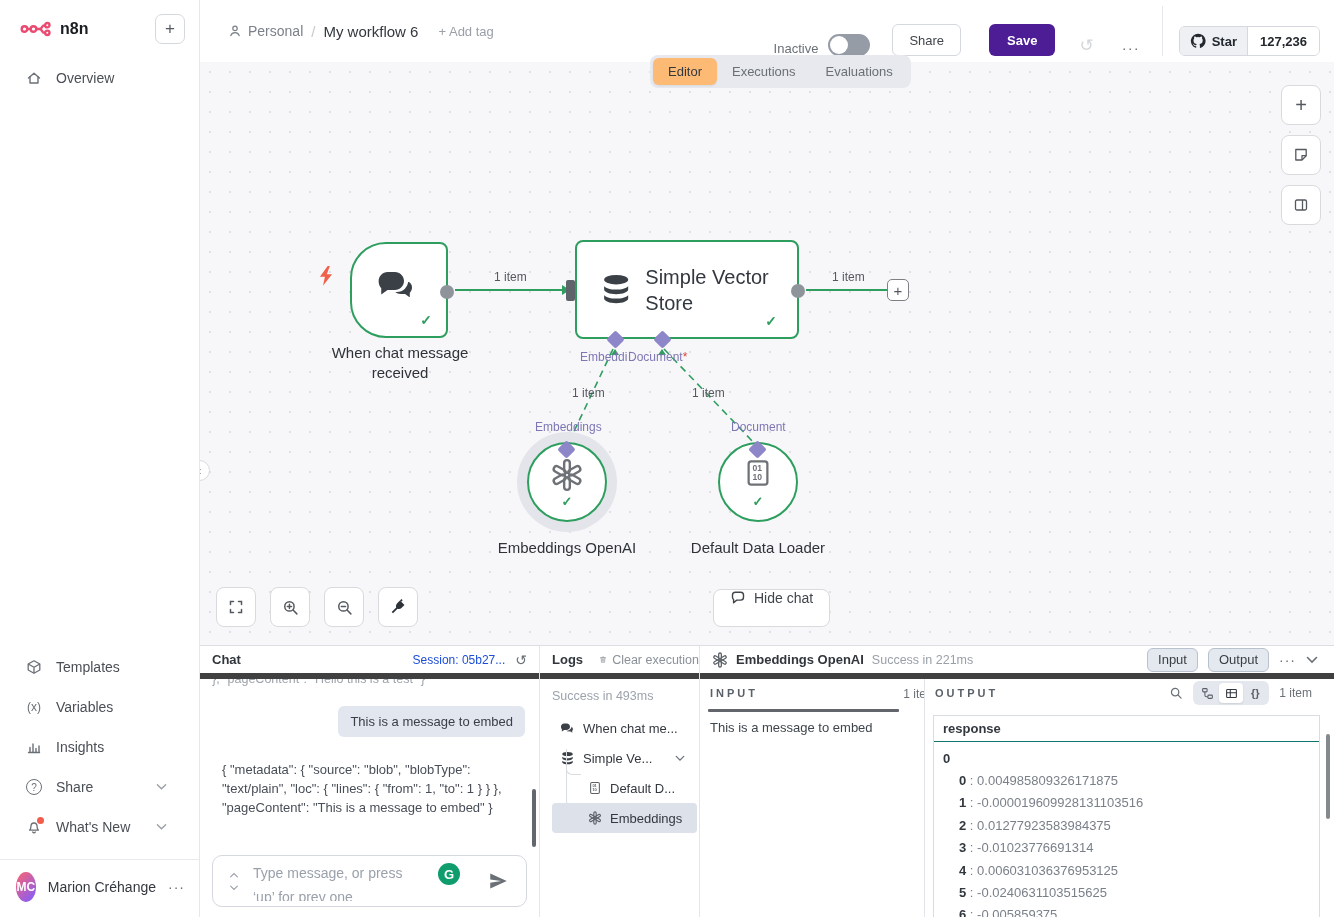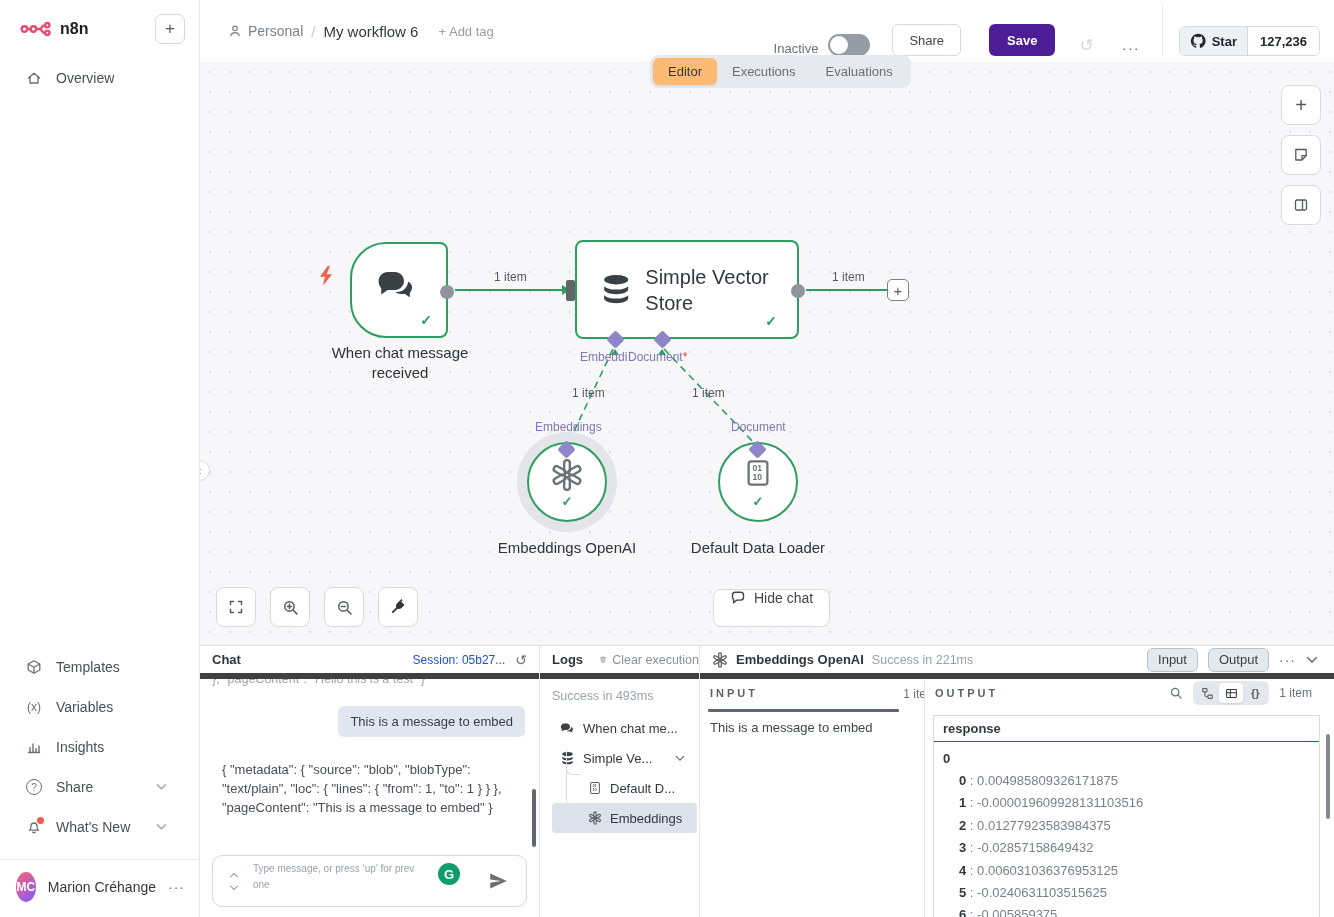--- a/index.html
+++ b/index.html
@@ -82,21 +82,21 @@
   .chat-title { font-size:13px; font-weight:bold; color:#31363c; margin-left:12px; }
   .chat-session { margin-left:auto; font-size:12px; color:#1d4ed8; }
   .chat-reset { font-size:14px; color:#6a7076; margin:0 12px 0 10px; cursor:pointer; }
   .chat-msgs { position:relative; flex:1; overflow:hidden; }
   .clipped-line { position:absolute; left:12px; top:-7px; font-size:12.5px; color:#9da3ab; white-space:nowrap; }
   .chat-bubble { position:absolute; right:14px; top:27px; background:#e2e6ee; border-radius:6px; padding:8px 12px; font-size:13px; color:#3a4047; }
   .chat-json { position:absolute; left:22px; top:82px; width:300px; font-size:13px; color:#484e57; line-height:1.45; }
   .chat-scroll { position:absolute; right:3px; top:110px; width:4px; height:58px; background:#63686f; border-radius:2px; }
   .chat-input { flex:none; margin:4px 12px 10px; height:52px; border:1px solid #d5d8de; border-radius:10px; display:flex; align-items:center; position:relative; background:#fff; }
   .chevs { display:flex; flex-direction:column; gap:7px; margin:0 14px 0 16px; color:#9ba1aa; cursor:pointer; }
-  .chat-ph { flex:1; font-size:10px; color:#9aa1ab; line-height:16px; height:40px; overflow:hidden; width:170px; max-width:172px; }
+  .chat-ph { flex:1; font-size:14px; color:#9aa1ab; line-height:24px; height:40px; overflow:hidden; width:170px; max-width:172px; }
   .gram { position:absolute; right:66px; top:7px; width:22px; height:22px; border-radius:50%; background:#0f9d6d; color:#fff; font-size:13px; font-weight:bold; display:flex; align-items:center; justify-content:center; }
   .send-ic { margin:0 18px 0 auto; cursor:pointer; color:#6a7076; }
 
   .logs-panel { width:160px; flex:none; border-right:1px solid #e3e5ea; display:flex; flex-direction:column; overflow:hidden; }
   .logs-title { font-size:13px; font-weight:bold; color:#31363c; margin-left:12px; }
   .logs-clear { display:flex; align-items:center; gap:5px; margin-left:16px; font-size:12.5px; color:#8b9199; white-space:nowrap; overflow:hidden; cursor:pointer; }
   .logs-body { padding:10px 0 0 12px; position:relative; }
   .logs-sum { font-size:12.5px; color:#9ca3ac; margin-bottom:10px; }
   .log-row { height:30px; display:flex; align-items:center; gap:8px; font-size:13px; color:#33383f; padding-left:8px; cursor:pointer; position:relative; white-space:nowrap; }
   .log-row .chev { position:absolute; right:14px; color:#6a7076; }
@@ -575,21 +575,21 @@
               <span class="out-count">1 item</span>
             </div>
           </div>
           <div class="out-table">
             <div class="out-th">response</div>
             <div class="out-rows">
               <div class="row-root">0</div>
               <div class="vec-row"><span class="vec-idx">0</span> : <span>0.004985809326171875</span></div>
               <div class="vec-row"><span class="vec-idx">1</span> : <span>-0.000019609928131103516</span></div>
               <div class="vec-row"><span class="vec-idx">2</span> : <span>0.01277923583984375</span></div>
-              <div class="vec-row"><span class="vec-idx">3</span> : <span>-0.02857158649432</span></div>
+              <div class="vec-row"><span class="vec-idx">3</span> : <span>-0.01023776691314</span></div>
               <div class="vec-row"><span class="vec-idx">4</span> : <span>0.006031036376953125</span></div>
               <div class="vec-row"><span class="vec-idx">5</span> : <span>-0.0240631103515625</span></div>
               <div class="vec-row"><span class="vec-idx">6</span> : <span>-0.005859375</span></div>
             </div>
           </div>
           <div class="out-scroll"></div>
         </div>
       </div>
     </div>
 

